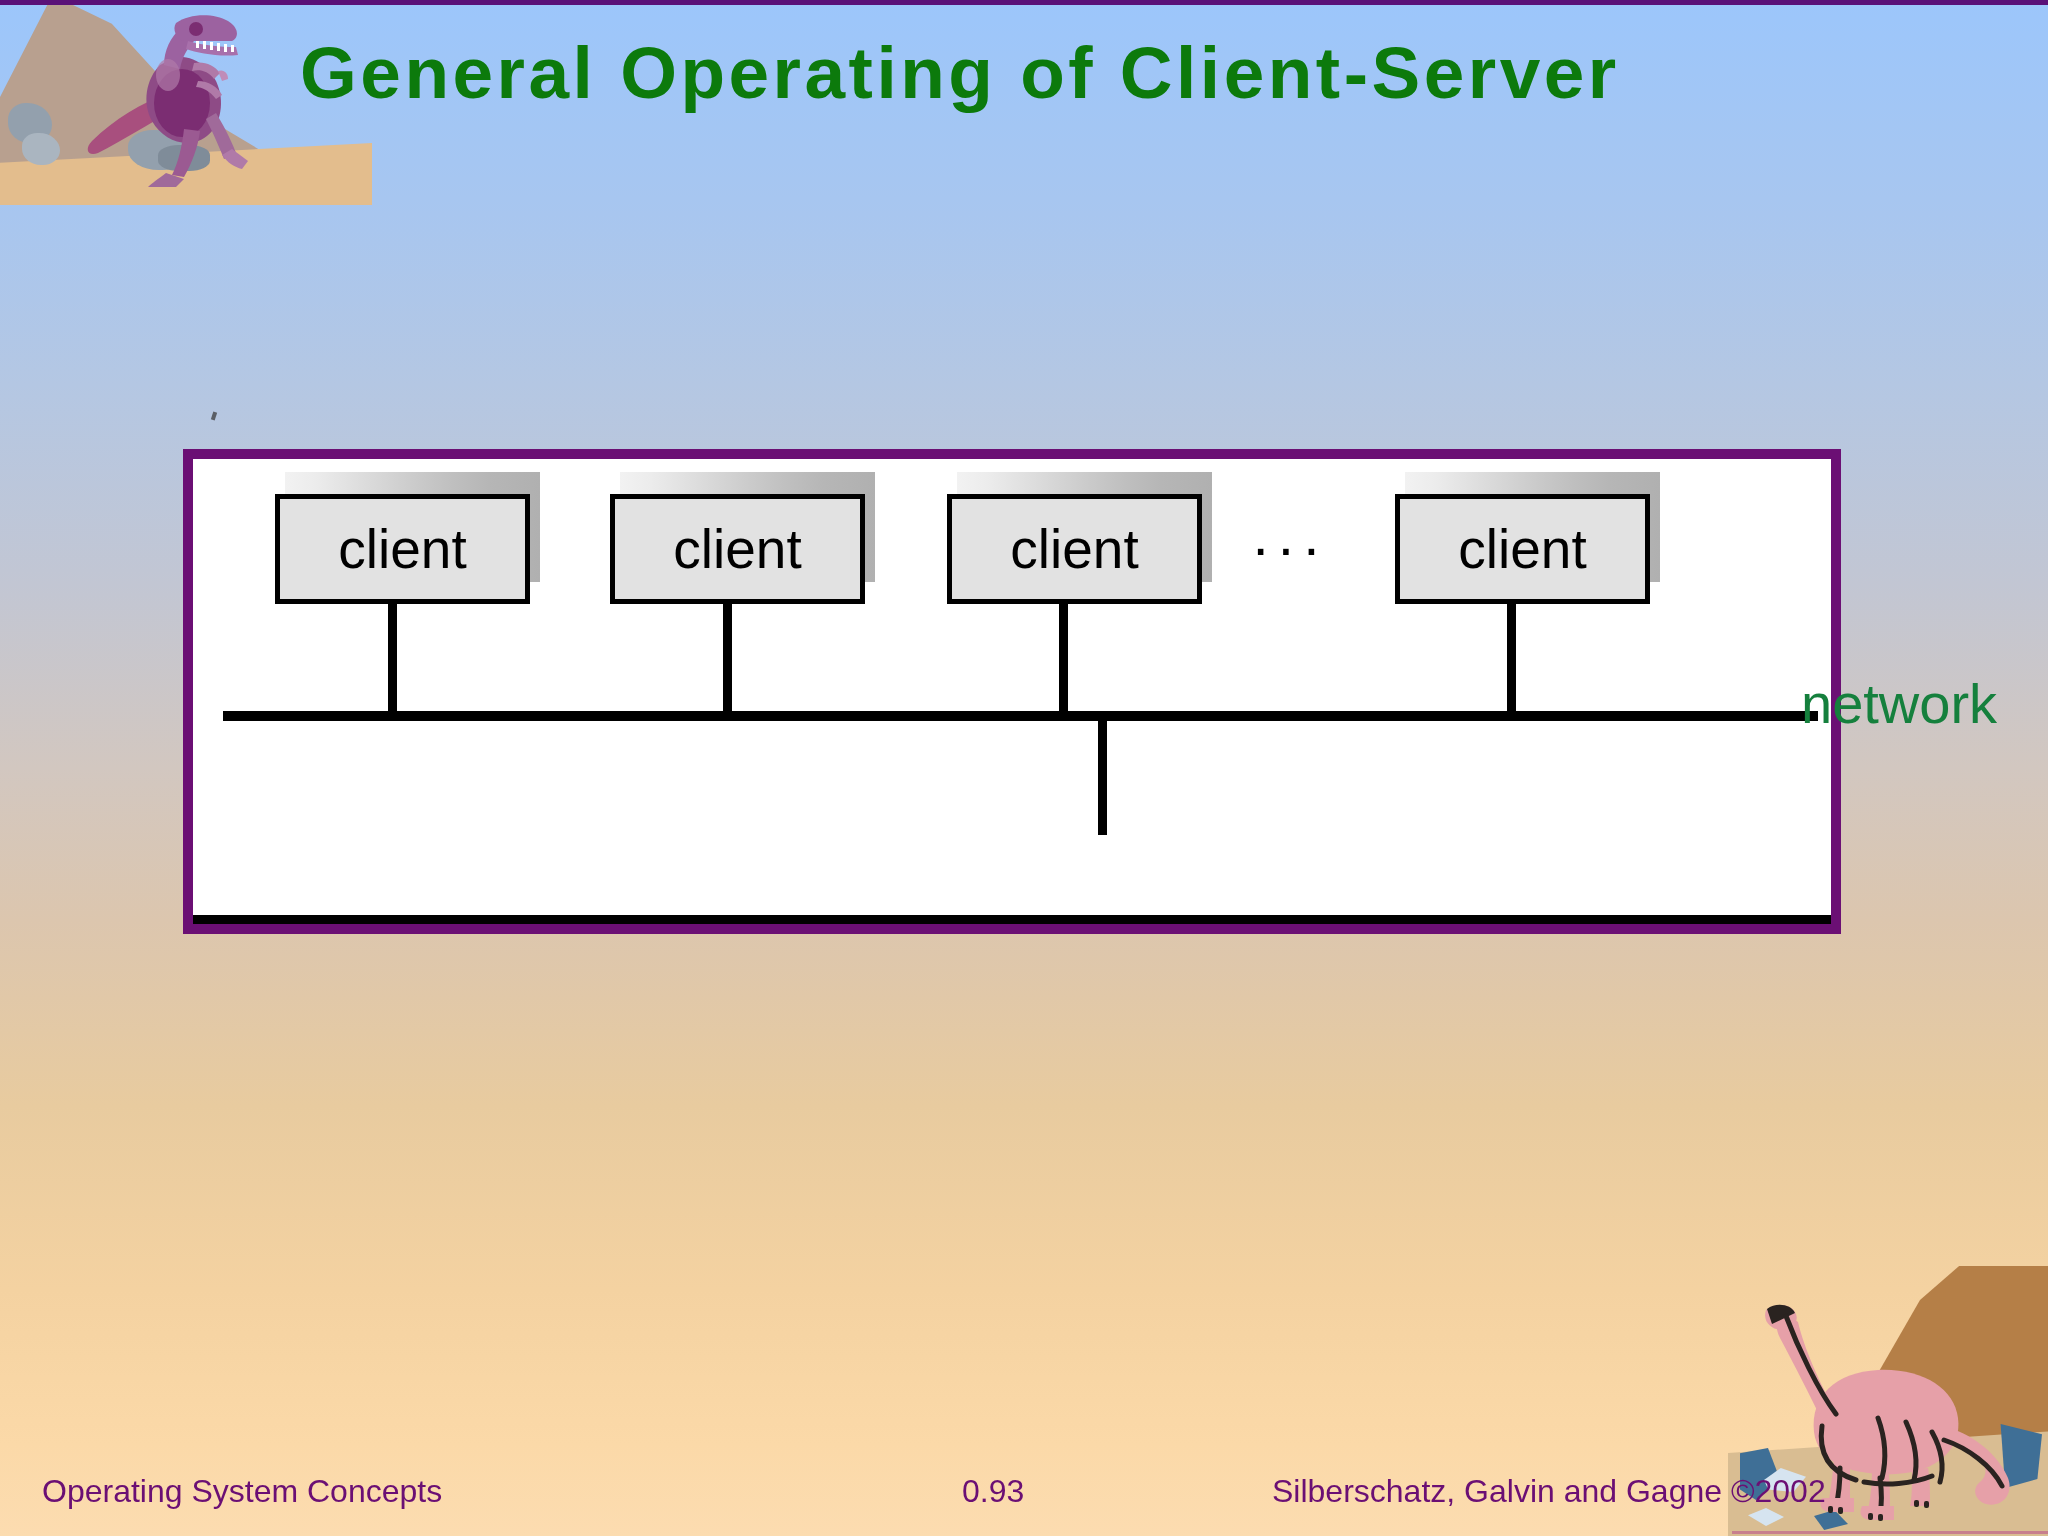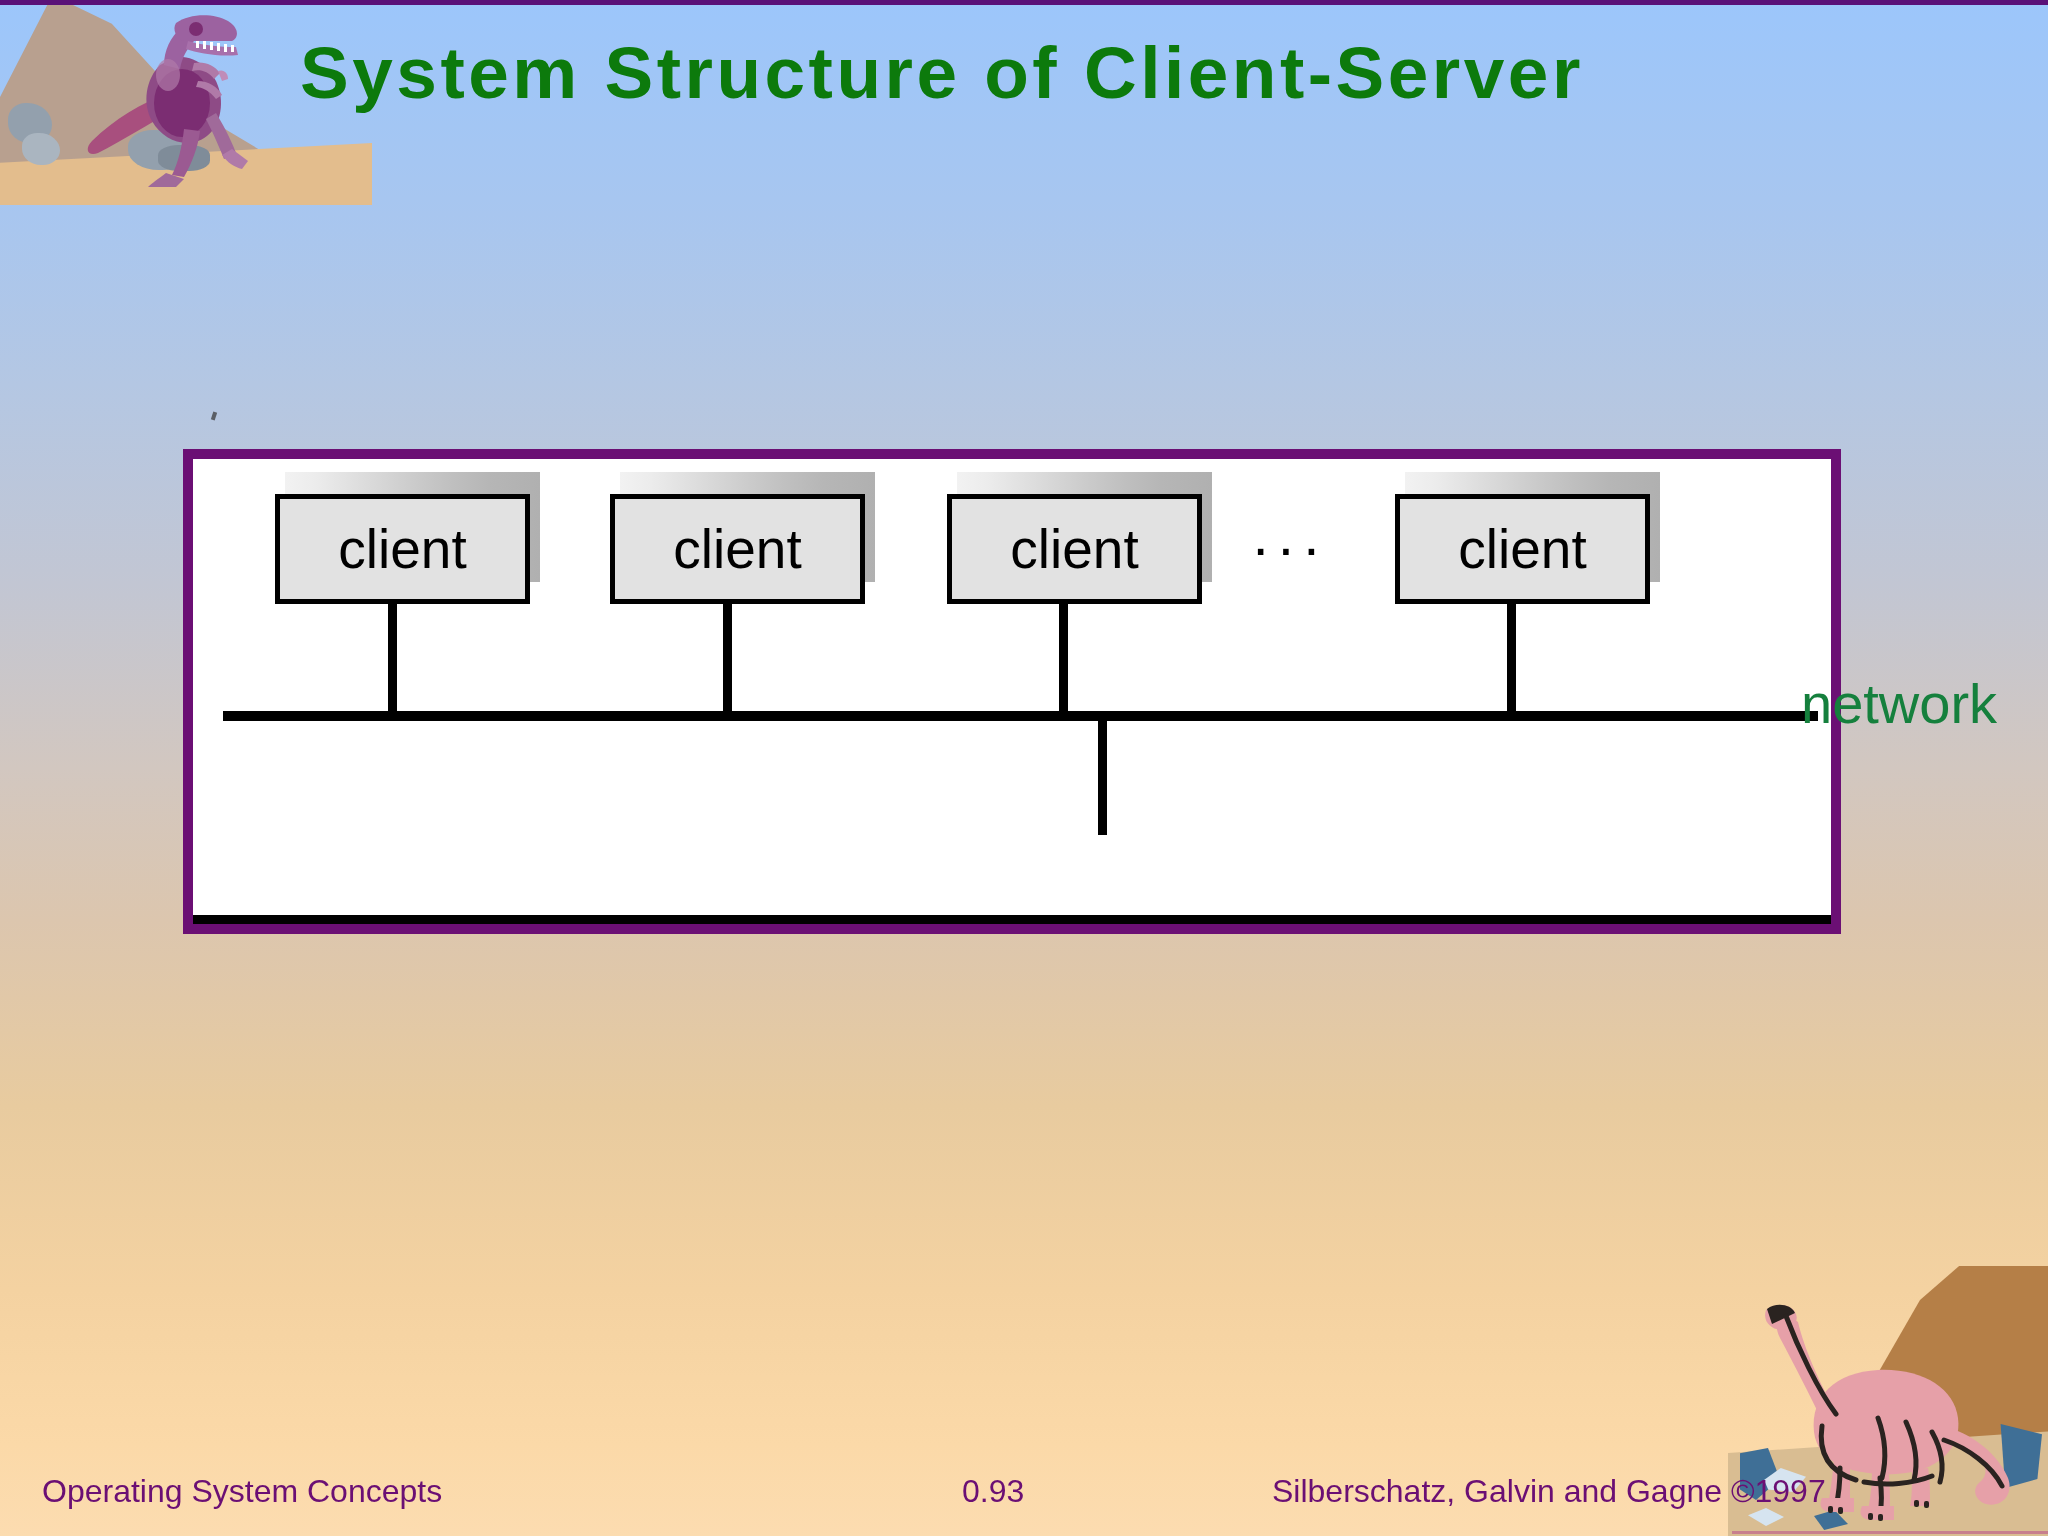--- a/index.html
+++ b/index.html
@@ -292,21 +292,21 @@
 
       <path d="M122 56 C132 54 142 58 148 66 L142 72 C136 64 128 62 120 64 Z" fill="#b07aa8"></path>
       <path d="M146 64 C152 62 156 66 156 72 L150 74 Z" fill="#c08cb8"></path>
 
       <path d="M126 74 C136 74 146 80 150 88 L144 92 C138 84 130 80 124 80 Z" fill="#b07aa8"></path>
 
       <ellipse cx="96" cy="68" rx="12" ry="16" fill="#b07aa8" opacity="0.7"></ellipse>
     </svg>
   </div>
 
-  <div id="title">System Structure of Client-Server</div>
+  <div id="title">General Operating of Client-Server</div>
 
   <div id="panel">
     <div id="panel-inner">
 
       <div id="bus-line"></div>
       <div id="network-label">network</div>
 
       <div class="node client-0">
         <div class="shadow"></div>
         <div class="boxface">client</div>
@@ -385,15 +385,15 @@
           <rect x="142" y="222" width="5" height="7" rx="2"></rect>
         <rect x="178" y="208" width="5" height="7" rx="2"></rect>
           <rect x="188" y="209" width="5" height="7" rx="2"></rect>
       </g>
     </svg>
     <div class="baseline"></div>
   </div>
 
   <div class="footer-text" id="footer-left">Operating System Concepts</div>
   <div class="footer-text" id="footer-center">0.93</div>
-  <div class="footer-text" id="footer-right">Silberschatz, Galvin and  Gagne ©1997</div>
+  <div class="footer-text" id="footer-right">Silberschatz, Galvin and  Gagne ©2002</div>
 
 </div>
 
 </body></html>

